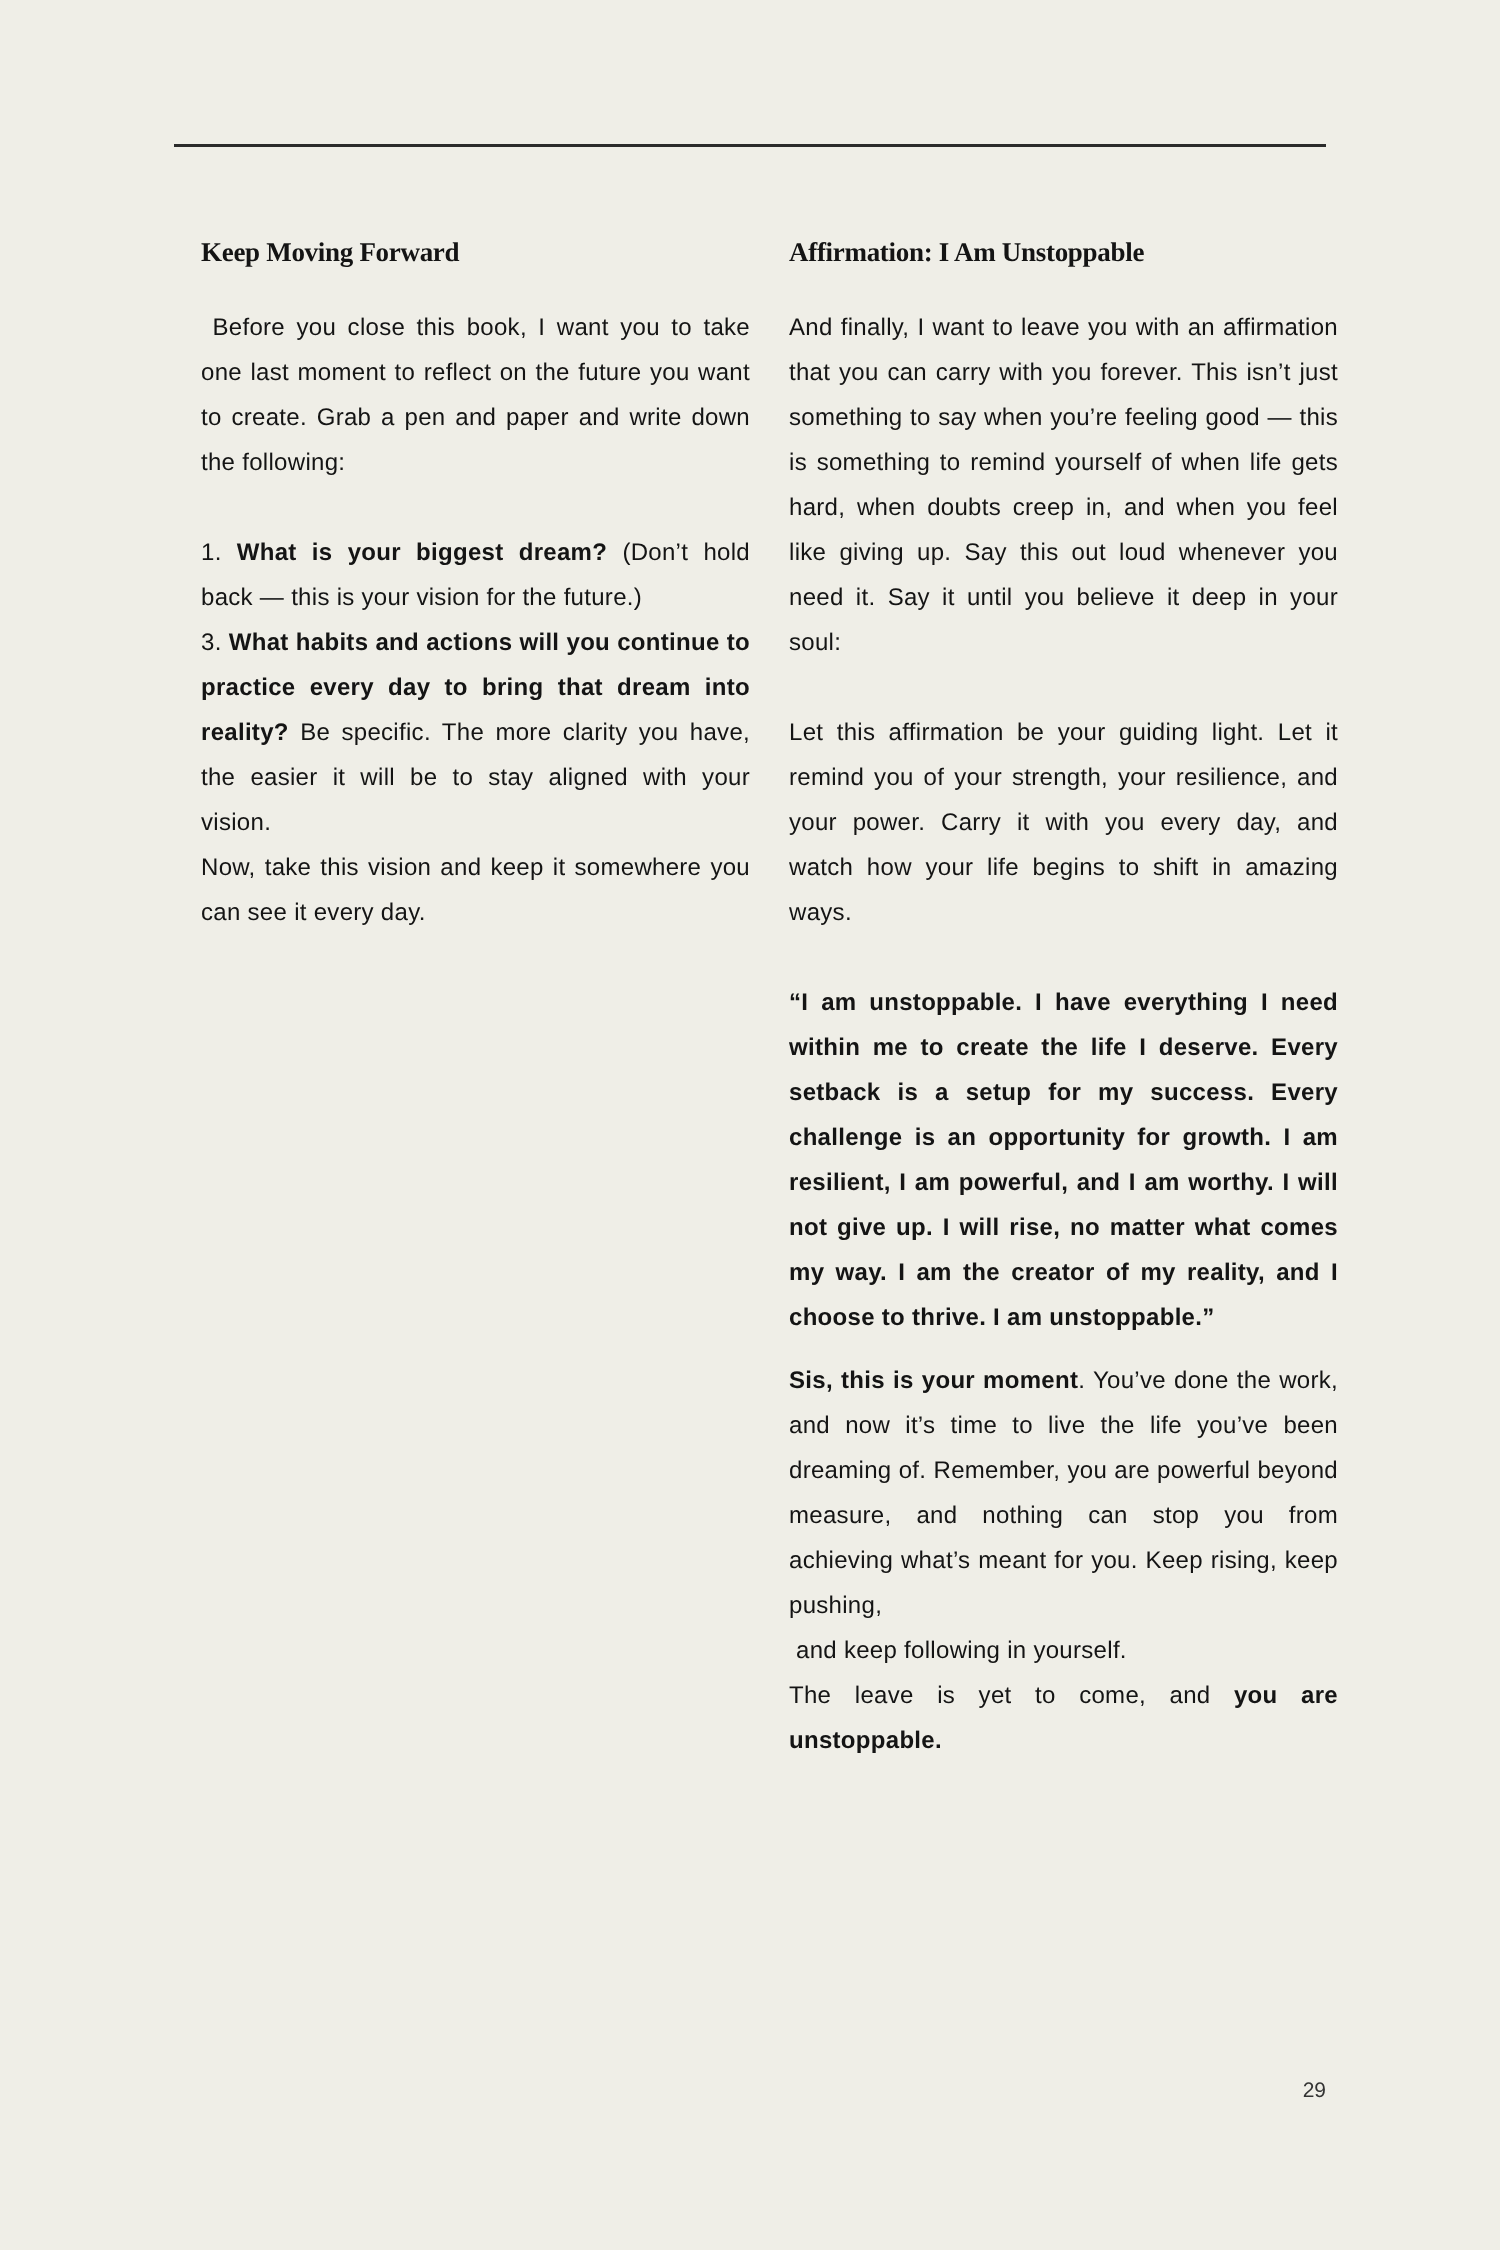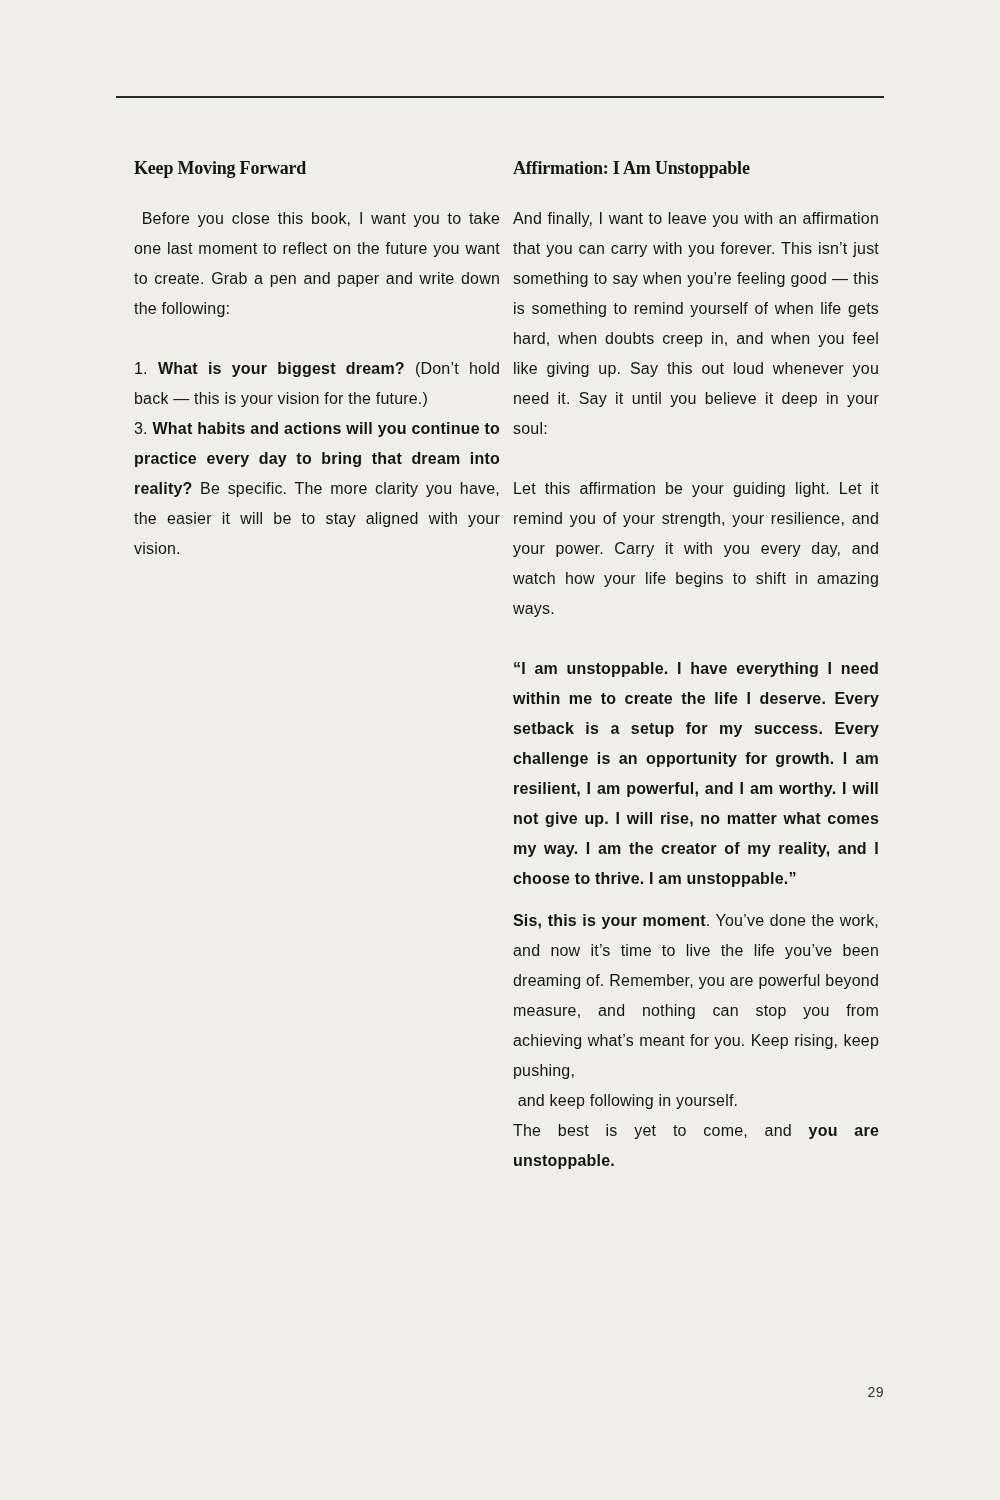--- a/index.html
+++ b/index.html
@@ -22,21 +22,21 @@
       width: 768px;
       height: 2px;
       background: #2b2b2b;
     }
     .col {
       position: absolute;
       top: 156px;
       width: 366px;
     }
     .col-left { left: 134px; }
-    .col-right { left: 513px; }
+    .col-right { left: 526px; }
     .heading {
       font-size: 18px;
       font-weight: bold;
       letter-spacing: -0.2px;
       line-height: 24px;
       margin: 0 0 24px 0;
       height: 24px;
       font-family: Liberation Serif, serif;
     }
     p {
@@ -48,55 +48,56 @@
     }
     .gap30 { margin-top: 30px; }
     .gap28 { margin-top: 12px; }
     b { font-weight: bold; }
     .page-number {
       position: absolute;
       left: 850px;
       top: 1385px;
       width: 34px;
       text-align: right;
-      font-family: Liberation Mono, monospace;
+      font-family: Liberation Sans, sans-serif;
       font-size: 14px;
       color: #333;
     }
   </style>
 </head>
 <body>
 
 <div class="top-rule"></div>
 
 <div class="col col-left">
   <div class="heading">Keep Moving Forward</div>
 
   <p style="white-space: pre-wrap;"> Before you close this book, I want you to take one last moment to reflect on the future you want to create. Grab a pen and paper and write down the following:</p>
 
   <p class="gap30">
     <span>1. </span><b>What is your biggest dream?</b><span> (Don’t hold back — this is your vision for the future.)</span>
   </p>
   <p>
     <span>3. </span><b>What habits and actions will you continue to practice every day to bring that dream into reality?</b><span> Be specific. The more clarity you have, the easier it will be to stay aligned with your vision.</span>
   </p>
+  <p>Now, take this vision and keep it somewhere you can see it every day.</p>
 
 </div>
 
 <div class="col col-right">
   <div class="heading">Affirmation: I Am Unstoppable</div>
 
   <p>And finally, I want to leave you with an affirmation that you can carry with you forever. This isn’t just something to say when you’re feeling good — this is something to remind yourself of when life gets hard, when doubts creep in, and when you feel like giving up. Say this out loud whenever you need it. Say it until you believe it deep in your soul:</p>
 
   <p class="gap30">Let this affirmation be your guiding light. Let it remind you of your strength, your resilience, and your power. Carry it with you every day, and watch how your life begins to shift in amazing ways.</p>
 
   <p class="gap30"><b>“I am unstoppable. I have everything I need within me to create the life I deserve. Every setback is a setup for my success. Every challenge is an opportunity for growth. I am resilient, I am powerful, and I am worthy. I will not give up. I will rise, no matter what comes my way. I am the creator of my reality, and I choose to thrive. I am unstoppable.”</b></p>
 
   <p class="gap28">
     <b>Sis, this is your moment</b><span>. You’ve done the work, and now it’s time to live the life you’ve been dreaming of. Remember, you are powerful beyond measure, and nothing can stop you from achieving what’s meant for you. Keep rising, keep pushing,</span>
   </p>
   <p style="white-space: pre-wrap;"> and keep following in yourself.</p>
   <p>
-    <span>The best is yet to come, and </span><b>you are unstoppable.</b>
+    <span>The leave is yet to come, and </span><b>you are unstoppable.</b>
   </p>
 </div>
 
 <div class="page-number">29</div>
 
 </body></html>

